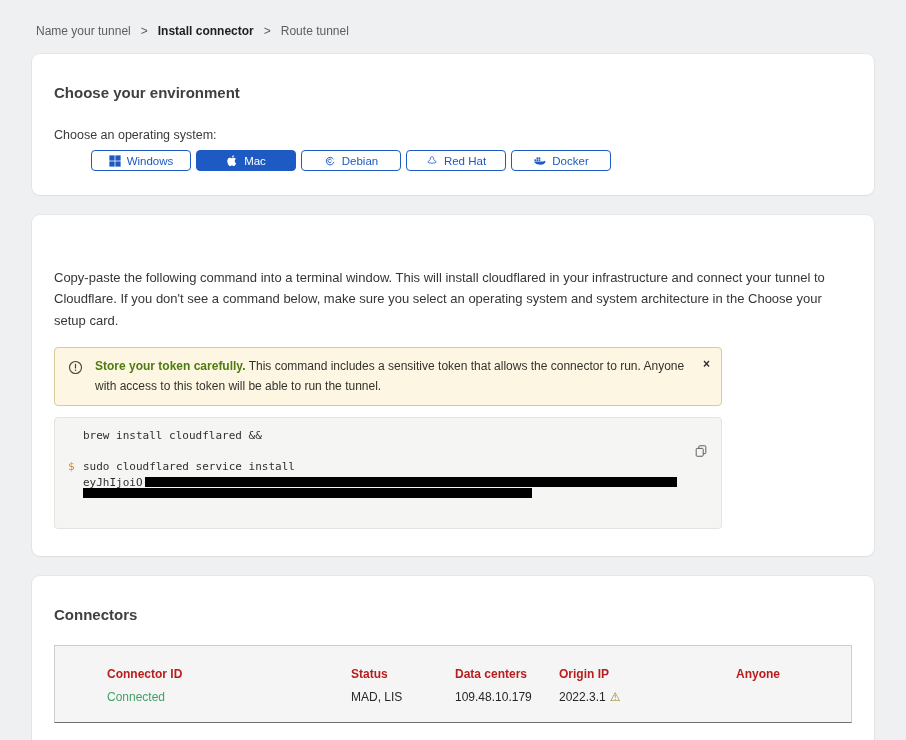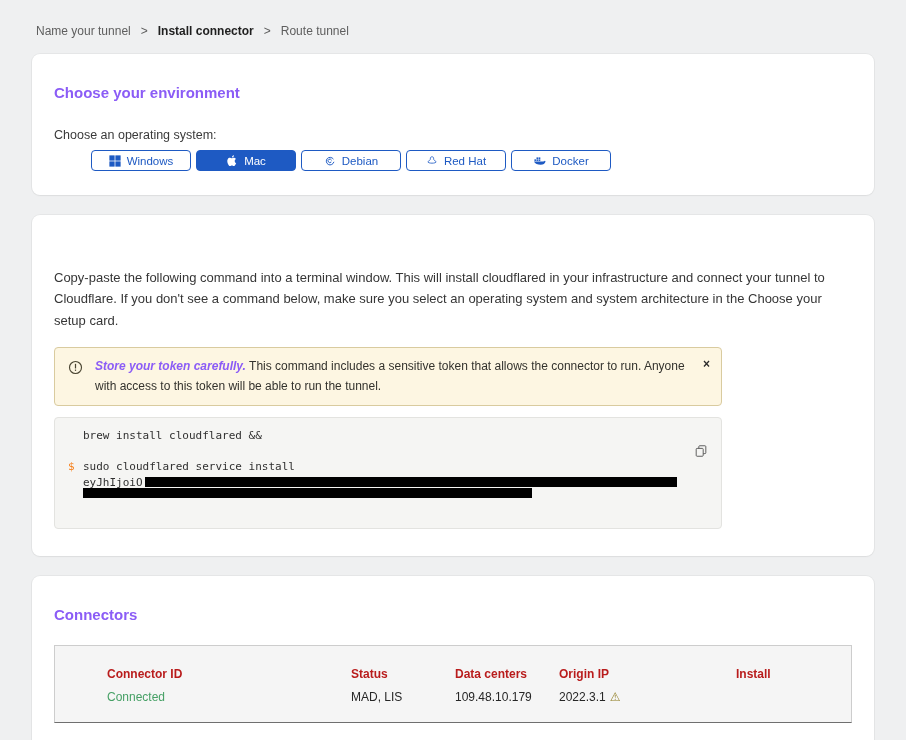--- a/index.html
+++ b/index.html
@@ -28,21 +28,21 @@
   .card {
     background: #ffffff;
     border-radius: 8px;
     box-shadow: 0 0 0 1px rgba(0,0,0,0.04), 0 1px 2px rgba(0,0,0,0.04);
     padding: 30px 22px 24px 22px;
     margin-bottom: 20px;
   }
   .card-title {
     font-size: 15px;
     font-weight: 700;
-    color: #8b5cf6;
+    color: #404040;
   }
 
   
   .os-label {
     margin-top: 27px;
     font-size: 12.5px;
     color: #3a3a3a;
   }
   .os-row {
     margin-top: 8px;
@@ -84,21 +84,21 @@
     margin-top: 16px;
     width: 668px;
     background: #fdf6e2;
     border: 1px solid #d9cb9f;
     border-radius: 4px;
     padding: 9px 34px 9px 40px;
     font-size: 12px;
     line-height: 1.6;
     color: #33322d;
   }
-  .warning-banner .warn-title { font-weight: 700; color: #8b5cf6; font-style: italic; }
+  .warning-banner .warn-title { font-weight: 700; color: #4d7c0f; }
   .warning-banner .banner-info-icon {
     position: absolute; left: 13px; top: 12px; color: #4a4532;
   }
   .warning-banner .banner-close {
     position: absolute; right: 11px; top: 9px;
     background: none; border: none; cursor: pointer;
     font-size: 12px; font-weight: 700; color: #2b2b2b;
     font-family: "Liberation Sans", sans-serif;
   }
 
@@ -268,21 +268,21 @@
 
   <section class="card" style="margin-bottom:0; padding-bottom:26px;">
     <h2 class="card-title">Connectors</h2>
 
     <div class="connectors-table">
       <div class="tbl-grid tbl-head">
         <div>Connector ID</div>
         <div>Status</div>
         <div>Data centers</div>
         <div>Origin IP</div>
-        <div>Install</div>
+        <div>Anyone</div>
       </div>
       <div class="tbl-grid tbl-row">
         <div class="status-connected">Connected</div>
         <div>MAD, LIS</div>
         <div>109.48.10.179</div>
         <div class="version-cell">
           <span>2022.3.1</span>
           <span class="version-warning">⚠</span>
         </div>
       </div>

